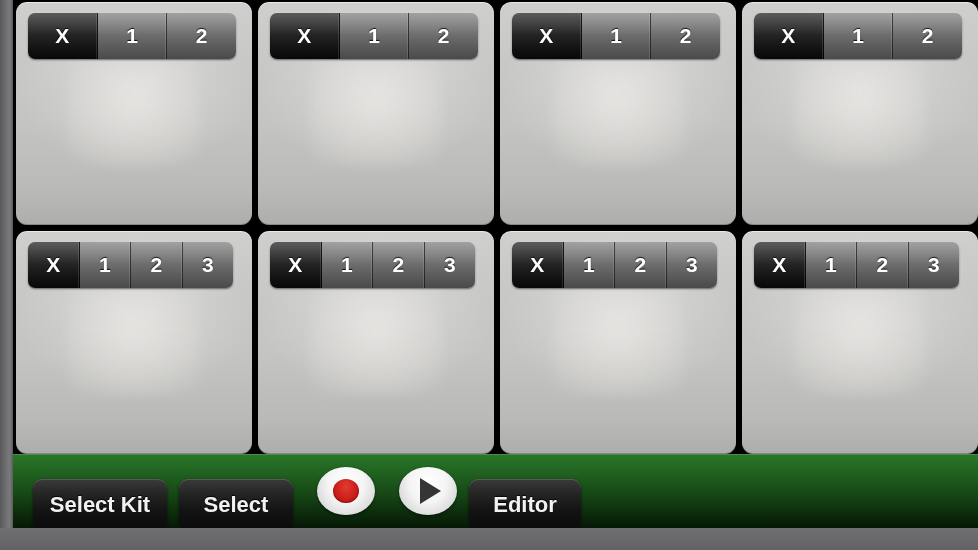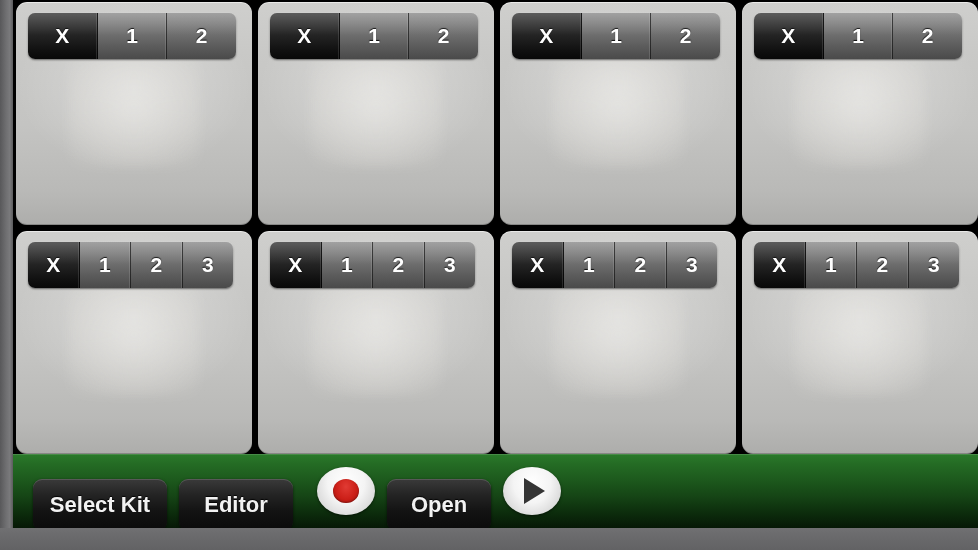--- a/index.html
+++ b/index.html
@@ -289,38 +289,38 @@
       </div>
 
     </div>
   </div>
 
   <div class="toolbar">
 
     <div class="tb-btn select-kit">Select Kit</div>
     <div class="tb-gap"></div>
 
-    <div class="tb-btn import">Editor</div>
+    <div class="tb-btn import">Select</div>
     <div class="tb-gap"></div>
 
     <div class="tb-gap"></div>
 
     <div class="tb-round">
       <div class="rec-dot"></div>
     </div>
     <div class="tb-gap"></div>
 
-    <div class="tb-btn open">Open</div>
     <div class="tb-gap"></div>
 
     <div class="tb-round">
       <div class="play-tri"></div>
     </div>
     <div class="tb-gap"></div>
 
+    <div class="tb-btn editor">Editor</div>
     <div class="tb-gap"></div>
 
 
   </div>
 
   <div class="frame-left"></div>
   <div class="frame-bottom"></div>
 
 </div>
 

